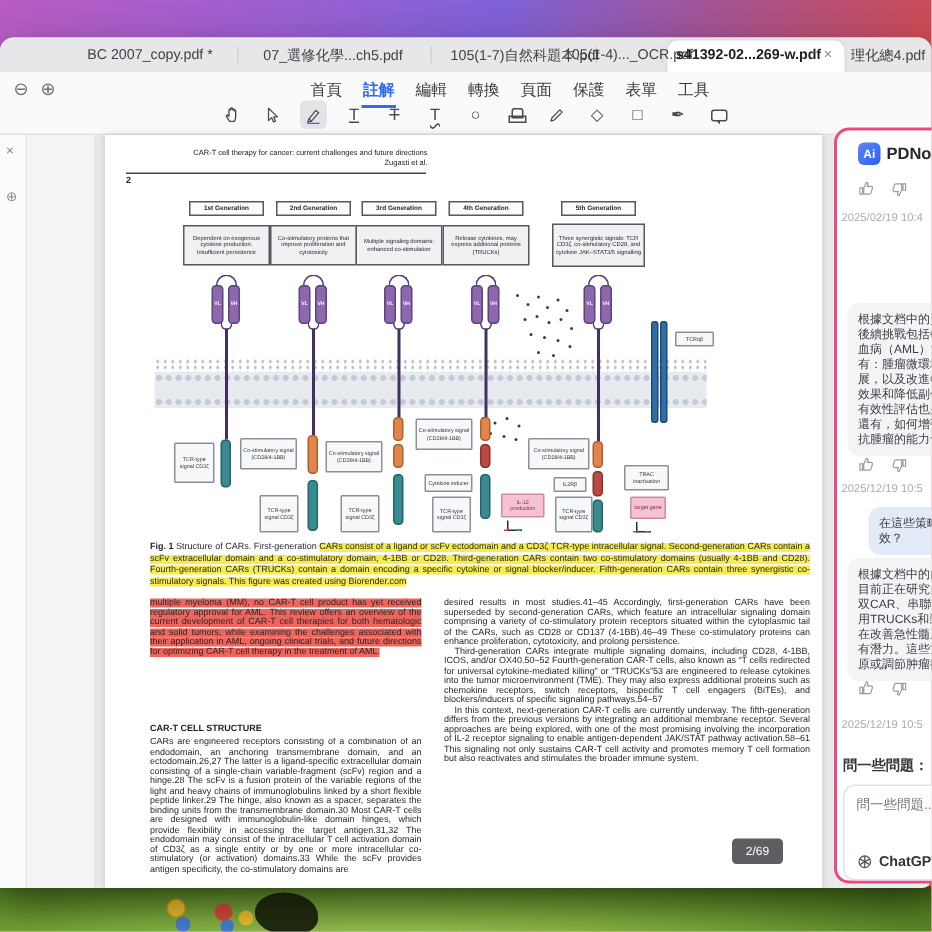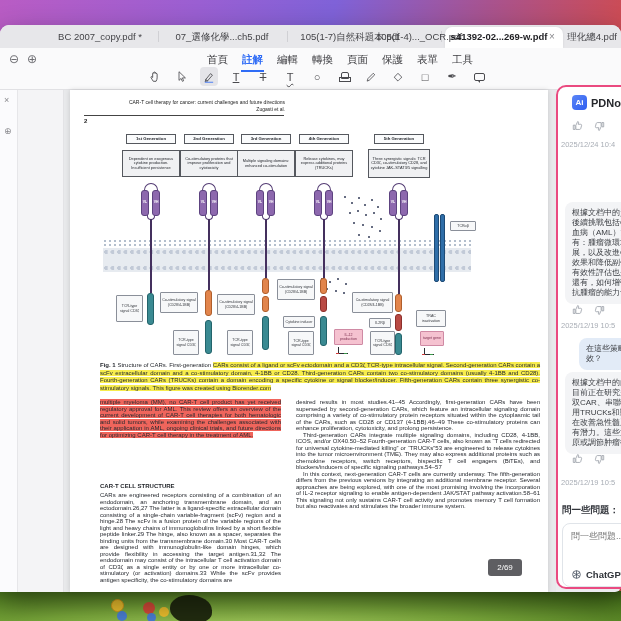--- a/index.html
+++ b/index.html
@@ -330,21 +330,21 @@
 <div class="panel-title">PDNob AI</div>
 
 <div class="thumbs" style="left:572px;top:120px">
   <svg class="thumb" viewBox="0 0 14 14">
       <path d="M1.5 6h2v5h-2z M4.5 11V6.2L6.6 1.8c.8 0 1.3.6 1.1 1.3L7.2 5h3c.7 0 1.2.7 1 1.4l-1 3.6c-.2.6-.7 1-1.3 1z"></path>
     </svg>
   <svg class="thumb down" viewBox="0 0 14 14">
       <path d="M1.5 6h2v5h-2z M4.5 11V6.2L6.6 1.8c.8 0 1.3.6 1.1 1.3L7.2 5h3c.7 0 1.2.7 1 1.4l-1 3.6c-.2.6-.7 1-1.3 1z"></path>
     </svg>
 </div>
-<div class="tstamp" style="top:140px">2025/12/24 10:4</div>
+<div class="tstamp" style="top:140px">2025/02/19 10:4</div>
 
 <div class="bub" style="left:565px;top:202px">根據文档中的資訊，CAR-T細胞療法的
 後續挑戰包括CAR-T細胞在急性髓系白
 血病（AML）治療中的挑戰，主要包括
 有：腫瘤微環境的抑制、抗原逃逸的發
 展，以及改進CAR-T細胞的持久性以提
 效果和降低副作用方面的困難。安全與
 有效性評估也是臨床應用的重要挑戰。
 還有，如何增強CAR-T細胞識別並發揮
 抗腫瘤的能力也是未來研究的重點。</div>

